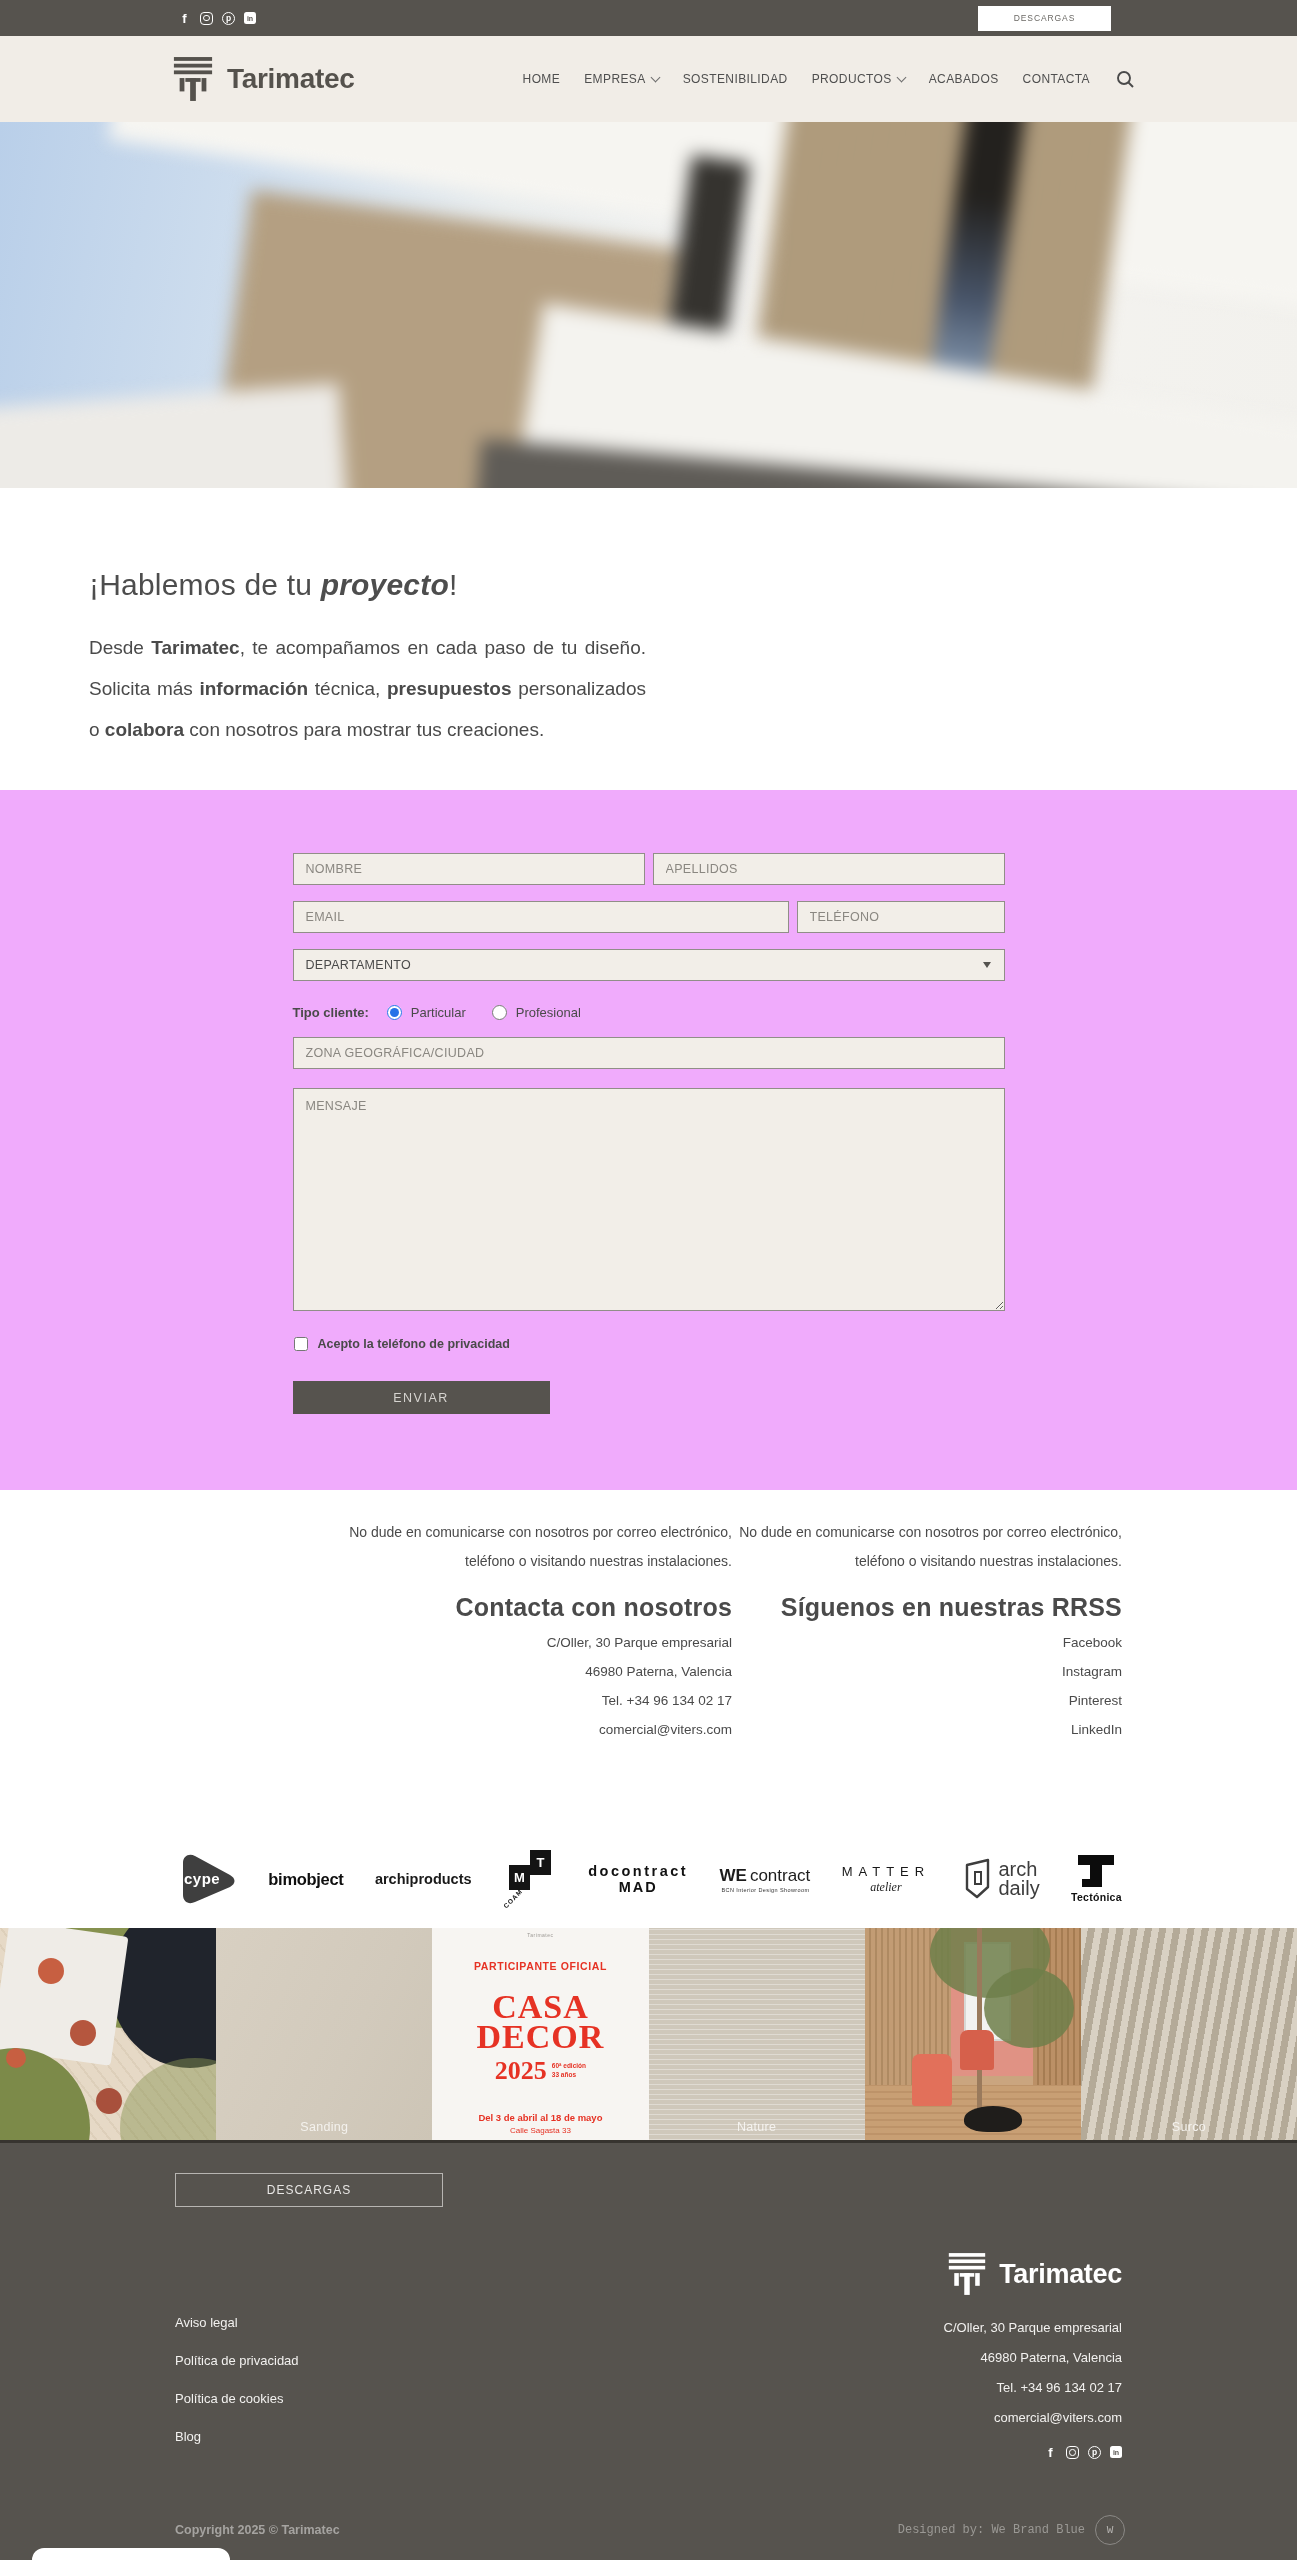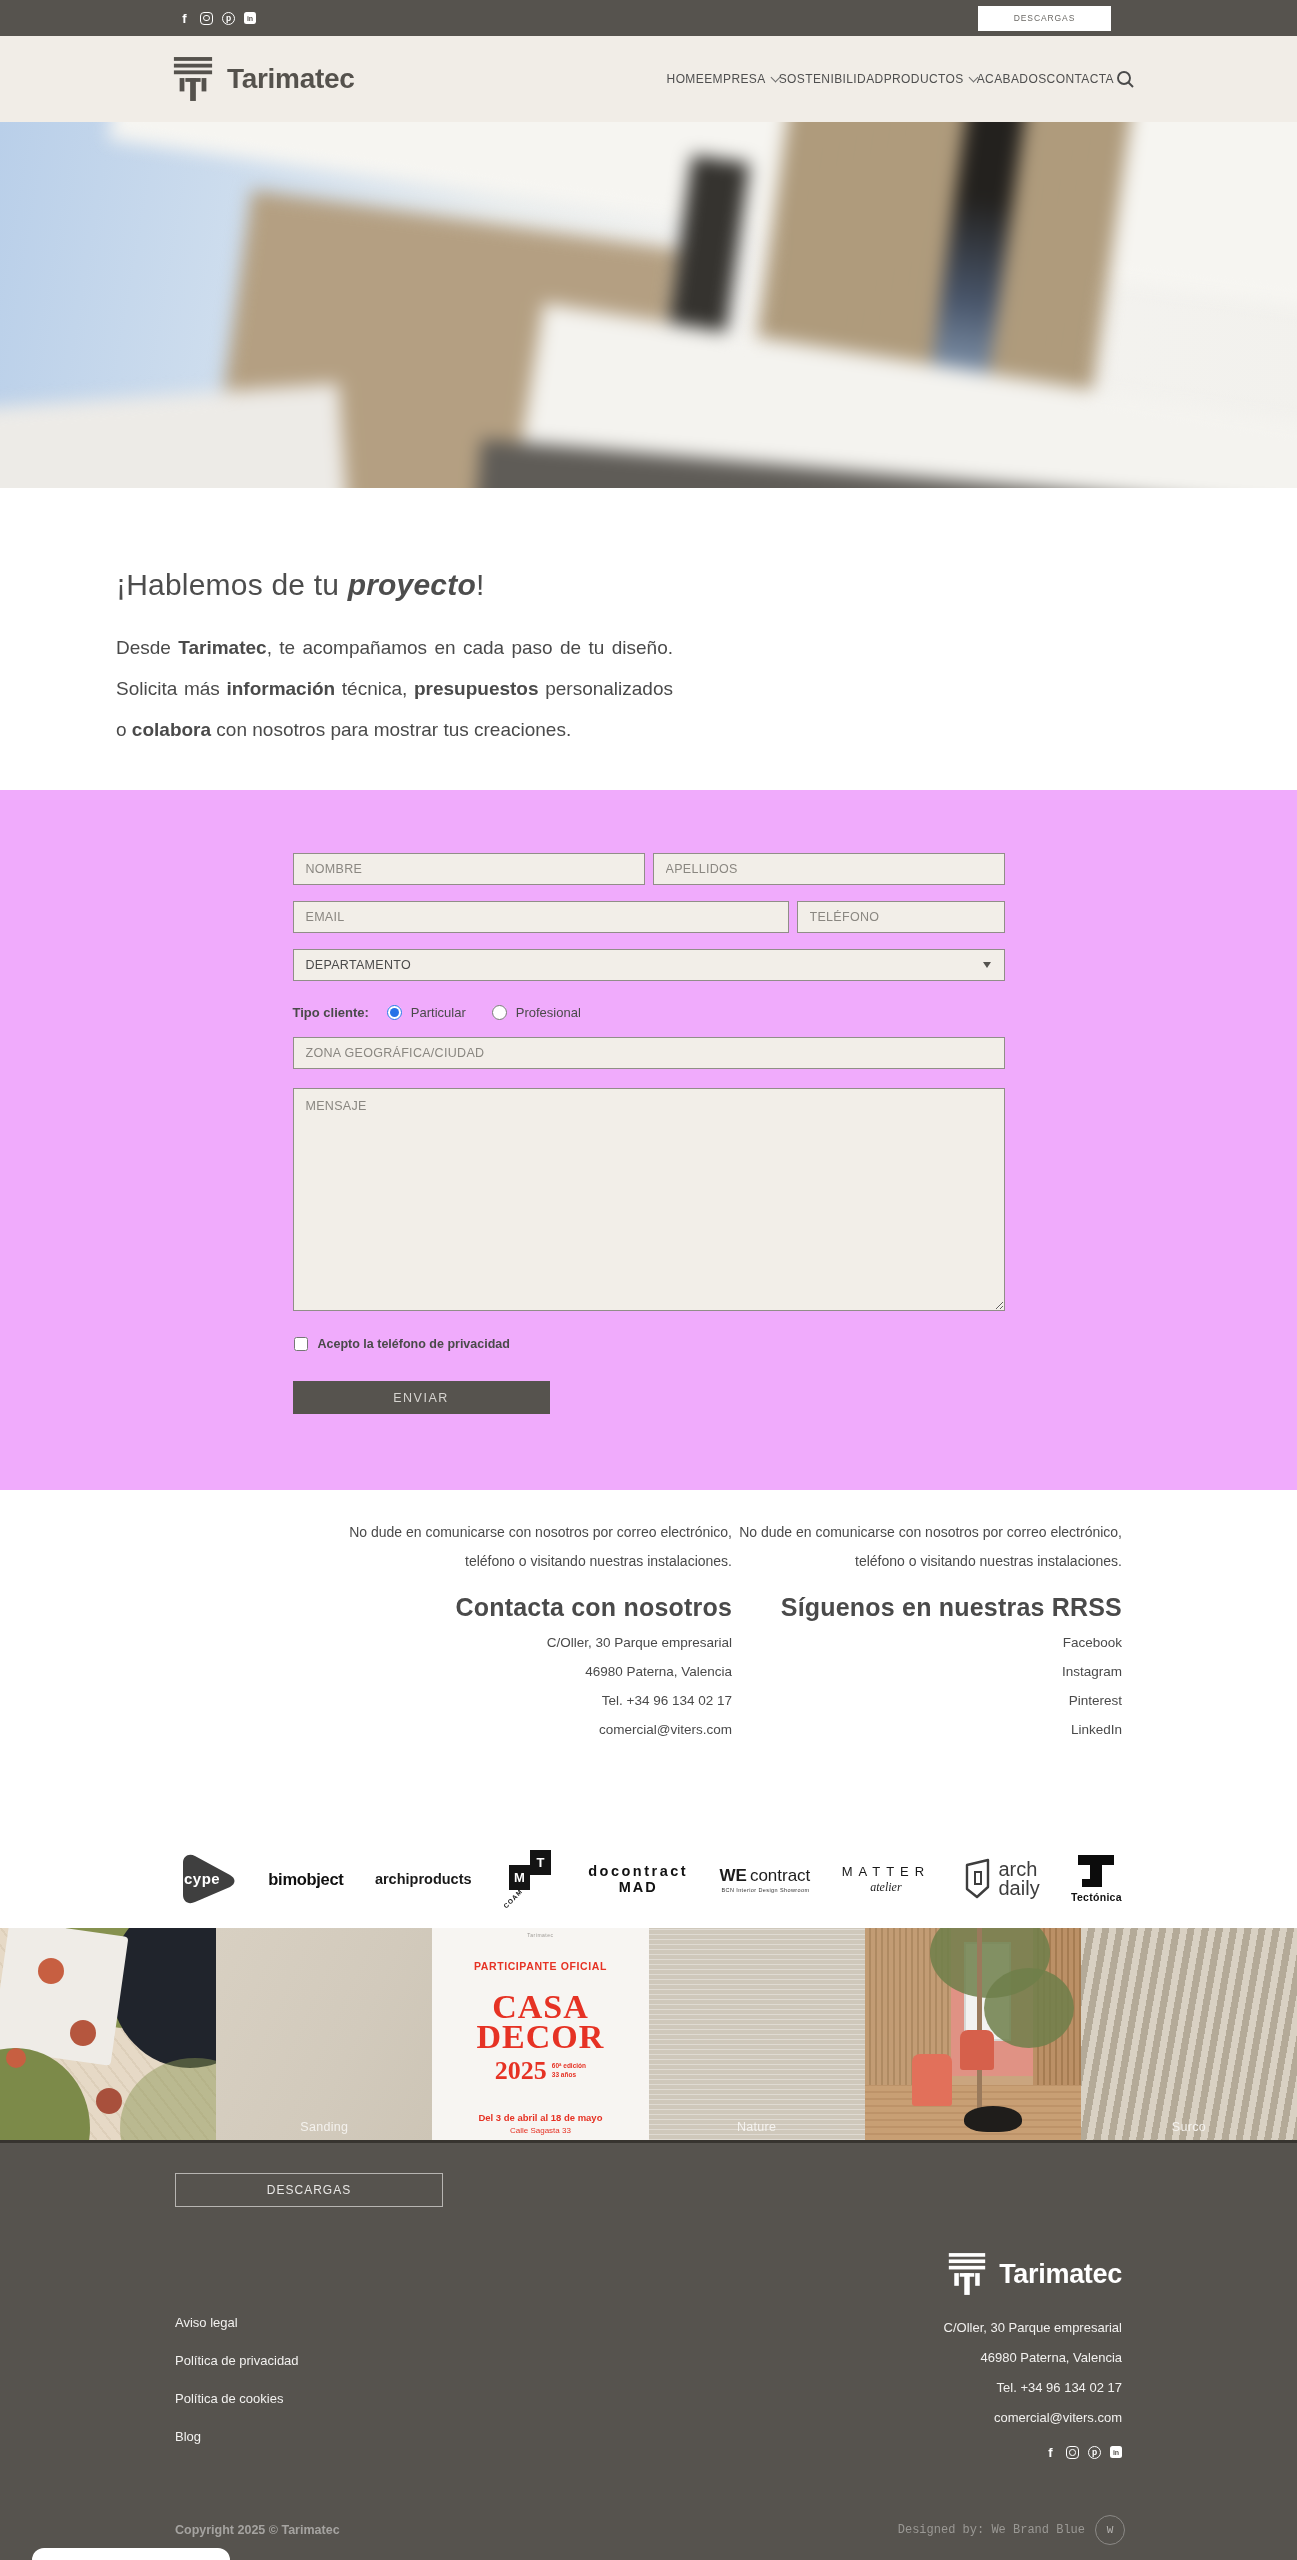--- a/index.html
+++ b/index.html
@@ -18,21 +18,21 @@
   .si-li{background:#fff;border-radius:2.5px;width:12px;height:12px;}
   .si-li::after{content:"in";font-size:7px;font-weight:bold;color:#56534e;}
   .topbar .dl-btn{margin-left:auto;width:131px;height:23px;background:#fff;border:1px solid #fff;
         color:#6b6965;font-size:8.5px;letter-spacing:.9px;display:flex;align-items:center;justify-content:center;cursor:pointer;}
 
   
   .header{height:86px;background:#f1ede7;display:flex;align-items:center;padding:0 162px 0 172px;box-sizing:border-box;}
   .brand{display:flex;align-items:center;gap:13px;}
   .brand svg{display:block;}
   .brand-name{font-size:28px;font-weight:bold;color:#55524d;letter-spacing:-.3px;}
-  .nav{margin-left:auto;display:flex;align-items:center;font-size:12px;color:#4f4f4f;letter-spacing:.4px;justify-content:space-between;}
+  .nav{margin-left:auto;display:flex;align-items:center;gap:24px;font-size:12px;color:#4f4f4f;letter-spacing:.4px;justify-content:space-between;}
   .nav-item{display:flex;align-items:center;cursor:pointer;}
   .chev{width:6px;height:6px;border-right:1.4px solid #6e6e6e;border-bottom:1.4px solid #6e6e6e;
         transform:rotate(45deg);margin-left:6px;margin-top:-4px;}
   .search{margin-left:2px;cursor:pointer;display:flex;}
 
   
   .hero{position:relative;height:366px;overflow:hidden;
         background:linear-gradient(100deg,#b9cfe9 0%,#cfdeee 20%,#e9edee 38%,#f5f4f1 58%,#f2f1ed 100%);}
   .hero .blurwrap{position:absolute;inset:-24px;filter:blur(9px);}
   .hb{position:absolute;}
@@ -42,21 +42,21 @@
   .hb-winA{left:700px;top:60px;width:58px;height:230px;transform:rotate(8deg);background:#35332f;}
   .hb-woodB{left:790px;top:-30px;width:340px;height:430px;transform:rotate(8deg);
         background:repeating-linear-gradient(90deg,#b3a081 0 6px,#a18b6d 6px 8px);}
   .hb-winB{left:975px;top:-20px;width:58px;height:300px;transform:rotate(8deg);
         background:linear-gradient(#23211e 40%,#49566b 75%,#8396ad);}
   .hb-balcony{left:540px;top:280px;width:980px;height:280px;transform:rotate(9deg);background:#f4f3ef;}
   .hb-wallL{left:-60px;top:300px;width:430px;height:200px;transform:rotate(-4deg);background:#edebe7;}
   .hb-dark{left:500px;top:380px;width:900px;height:90px;transform:rotate(5deg);background:#5f5c57;}
 
   
-  .intro{height:302px;background:#fff;box-sizing:border-box;padding:80px 0 0 116px;}
+  .intro{height:302px;background:#fff;box-sizing:border-box;padding:80px 0 0 89px;}
   .intro h1{margin:0;font-size:30px;font-weight:400;color:#4d4d4d;letter-spacing:.2px;}
   .intro h1 em{font-weight:bold;font-style:italic;}
   .intro p{width:557px;margin:26px 0 0 0;font-size:19px;line-height:2.15;text-align:justify;color:#4a4a4a;}
 
   
   .form-section{height:700px;background:#f0abfc;box-sizing:border-box;padding-top:63px;}
   .form{width:712px;margin:0 auto;}
   .frow{display:flex;gap:8px;margin-bottom:16px;}
   .form input[type=text], .form .sel-wrap select, .form textarea{
         box-sizing:border-box;background:#f2eee8;border:1px solid #918e88;color:#4a4a4a;

